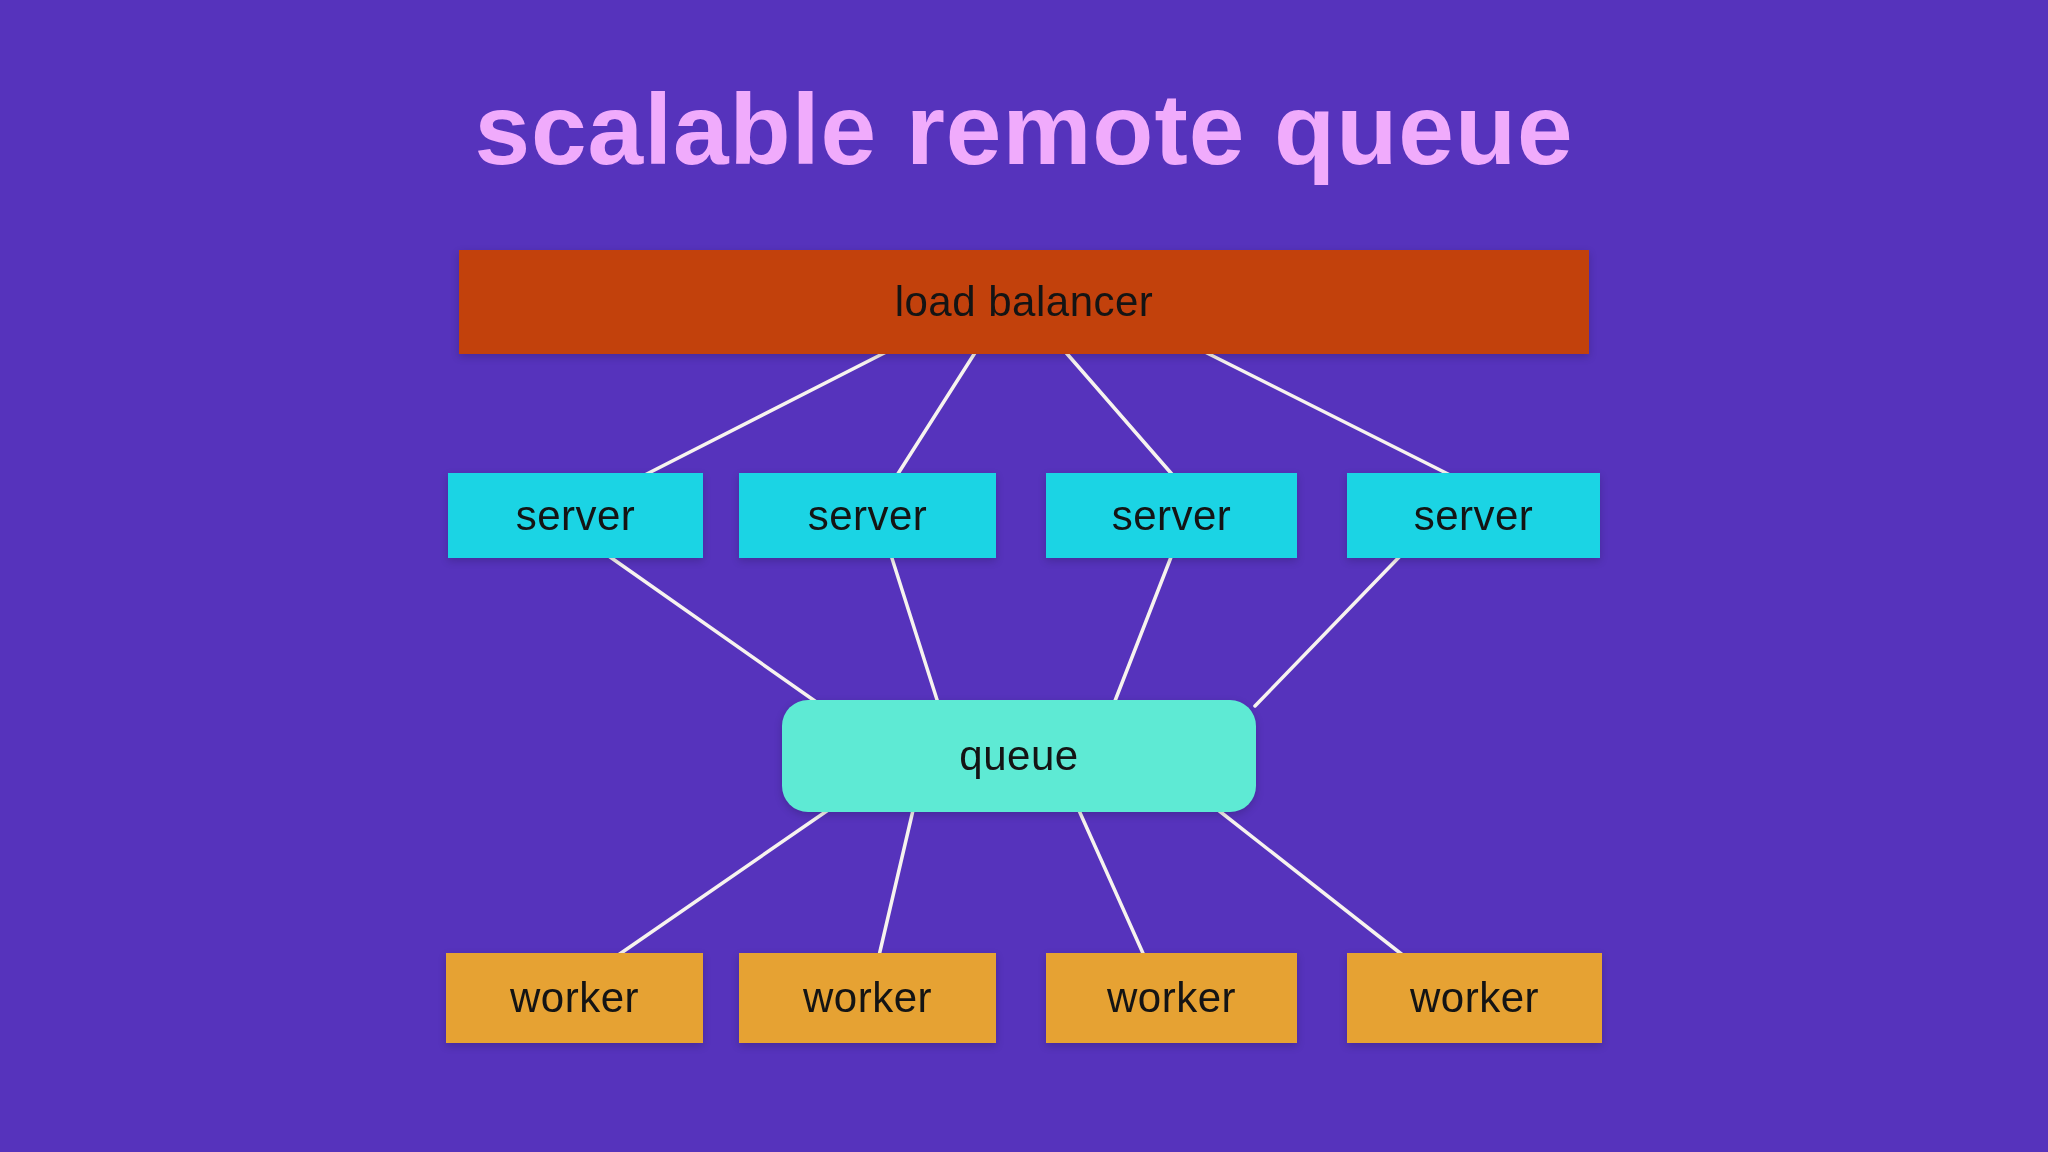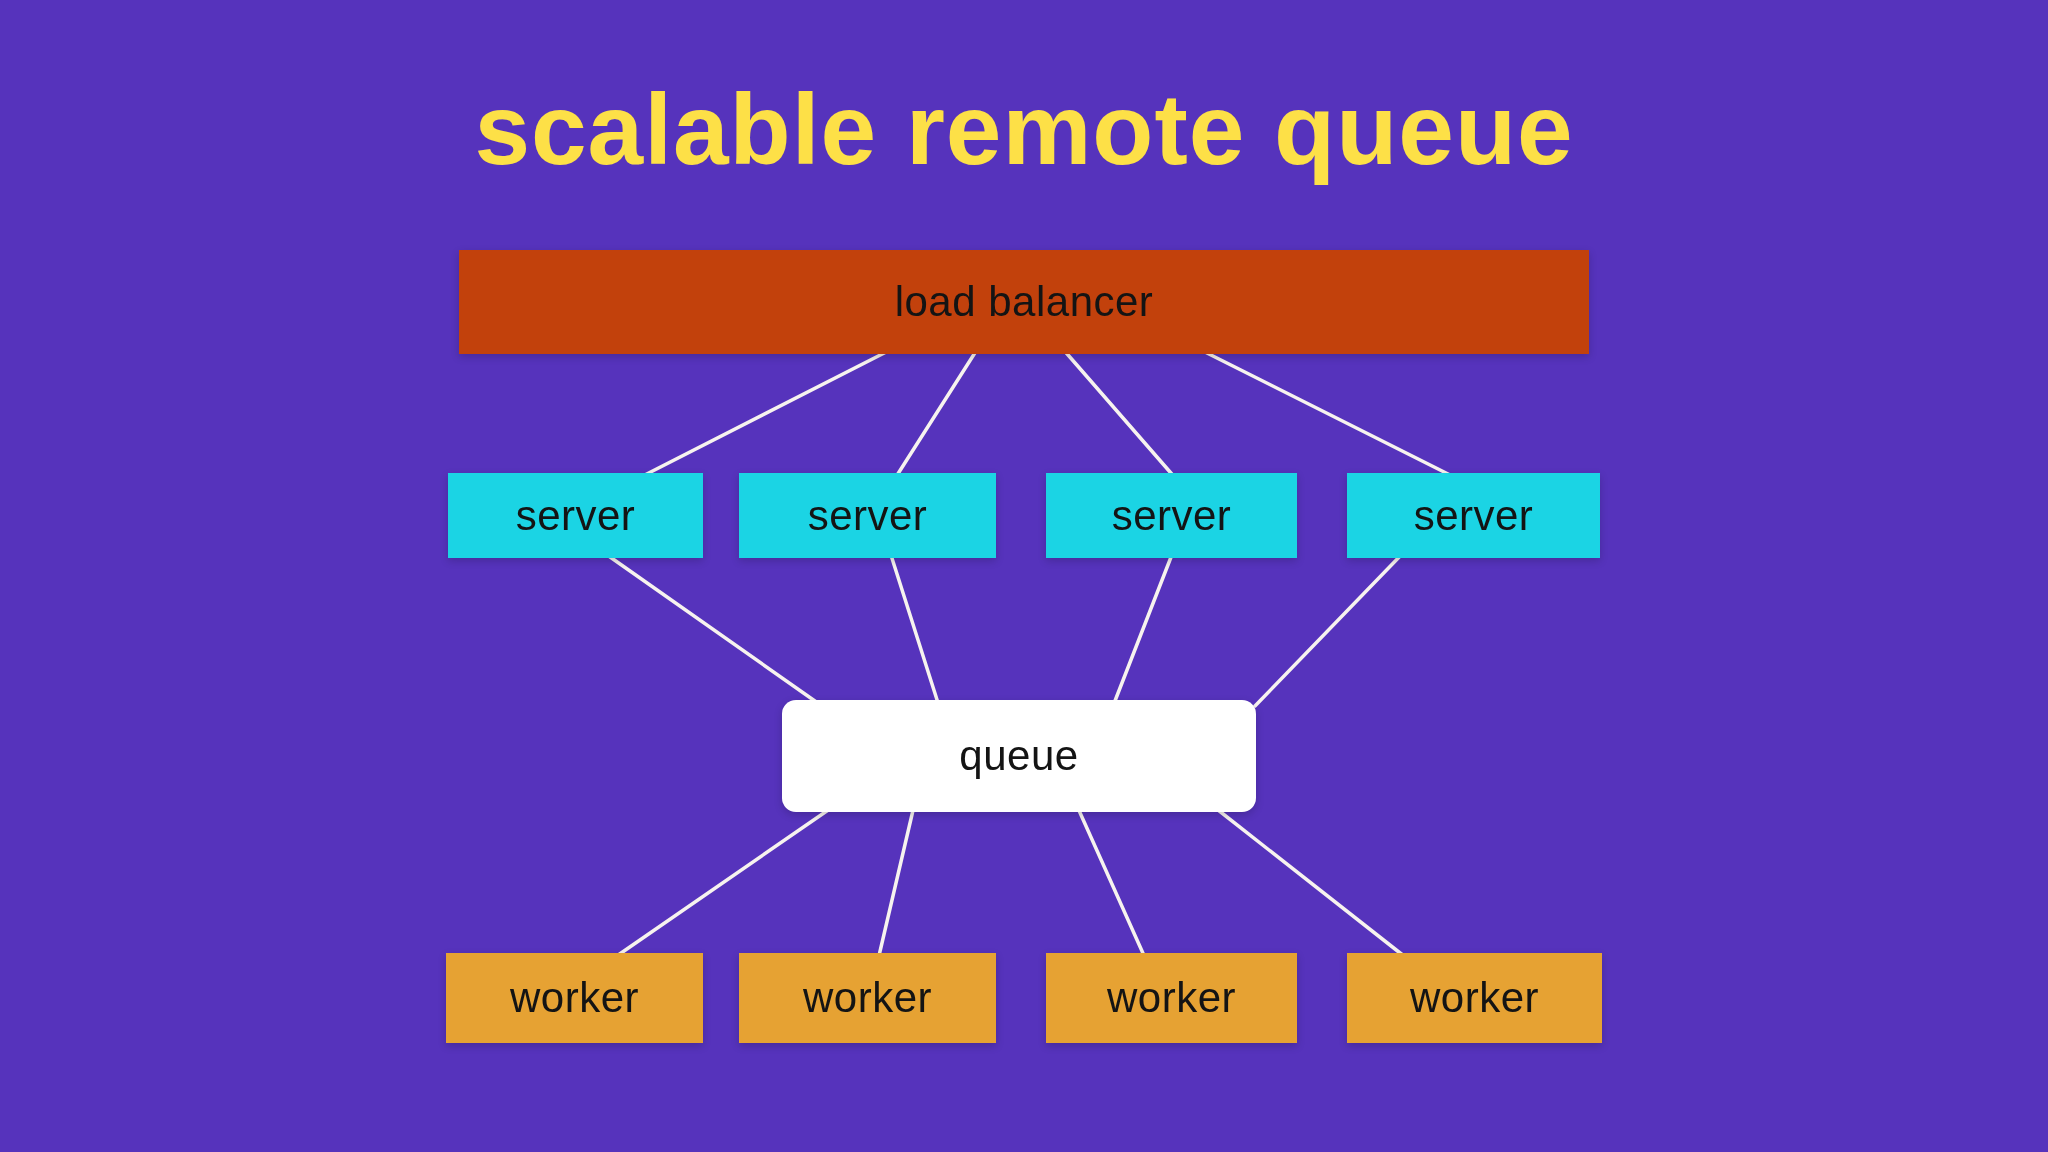--- a/index.html
+++ b/index.html
@@ -40,21 +40,21 @@
     font-size: 42px;
     font-weight: 400;
     color: #141414;
     letter-spacing: 0.5px;
   }
 </style>
 </head>
 <body>
 
 <div class="stage" style="background: rgb(86, 51, 188);">
-  <div class="title" style="color: #fde047;">scalable remote queue</div>
+  <div class="title" style="color: #f0abfc;">scalable remote queue</div>
   <svg class="edges" width="2048" height="1152" viewBox="0 0 2048 1152" xmlns="http://www.w3.org/2000/svg">
       <line x1="894" y1="348" x2="635" y2="480" stroke="#f7f3ef" stroke-width="3.5" stroke-linecap="round"></line>
       <line x1="978" y1="348" x2="894" y2="480" stroke="#f7f3ef" stroke-width="3.5" stroke-linecap="round"></line>
       <line x1="1062" y1="348" x2="1177" y2="480" stroke="#f7f3ef" stroke-width="3.5" stroke-linecap="round"></line>
       <line x1="1197" y1="348" x2="1460" y2="480" stroke="#f7f3ef" stroke-width="3.5" stroke-linecap="round"></line>
       <line x1="603" y1="552" x2="822" y2="706" stroke="#f7f3ef" stroke-width="3.5" stroke-linecap="round"></line>
       <line x1="890" y1="552" x2="939" y2="706" stroke="#f7f3ef" stroke-width="3.5" stroke-linecap="round"></line>
       <line x1="1173" y1="552" x2="1113" y2="706" stroke="#f7f3ef" stroke-width="3.5" stroke-linecap="round"></line>
       <line x1="1404" y1="552" x2="1255" y2="706" stroke="#f7f3ef" stroke-width="3.5" stroke-linecap="round"></line>
       <line x1="834" y1="806" x2="611" y2="960" stroke="#f7f3ef" stroke-width="3.5" stroke-linecap="round"></line>
@@ -71,21 +71,21 @@
       </div>
       <div class="node" style="left: 739px; top: 473px; width: 257px; height: 85px; background: rgb(27, 212, 228); border-radius: 0px;">
         <span class="label" style="color: rgb(20, 20, 20);">server</span>
       </div>
       <div class="node" style="left: 1046px; top: 473px; width: 251px; height: 85px; background: rgb(27, 212, 228); border-radius: 0px;">
         <span class="label" style="color: rgb(20, 20, 20);">server</span>
       </div>
       <div class="node" style="left: 1347px; top: 473px; width: 253px; height: 85px; background: rgb(27, 212, 228); border-radius: 0px;">
         <span class="label" style="color: rgb(20, 20, 20);">server</span>
       </div>
-      <div class="node" style="left: 782px; top: 700px; width: 474px; height: 112px; background: #ffffff; border-radius: 14px;">
+      <div class="node" style="left: 782px; top: 700px; width: 474px; height: 112px; background: #5eead4; border-radius: 26px;">
         <span class="label" style="color: rgb(20, 20, 20);">queue</span>
       </div>
       <div class="node" style="left: 446px; top: 953px; width: 257px; height: 90px; background: rgb(230, 162, 51); border-radius: 0px;">
         <span class="label" style="color: rgb(20, 20, 20);">worker</span>
       </div>
       <div class="node" style="left: 739px; top: 953px; width: 257px; height: 90px; background: rgb(230, 162, 51); border-radius: 0px;">
         <span class="label" style="color: rgb(20, 20, 20);">worker</span>
       </div>
       <div class="node" style="left: 1046px; top: 953px; width: 251px; height: 90px; background: rgb(230, 162, 51); border-radius: 0px;">
         <span class="label" style="color: rgb(20, 20, 20);">worker</span>

